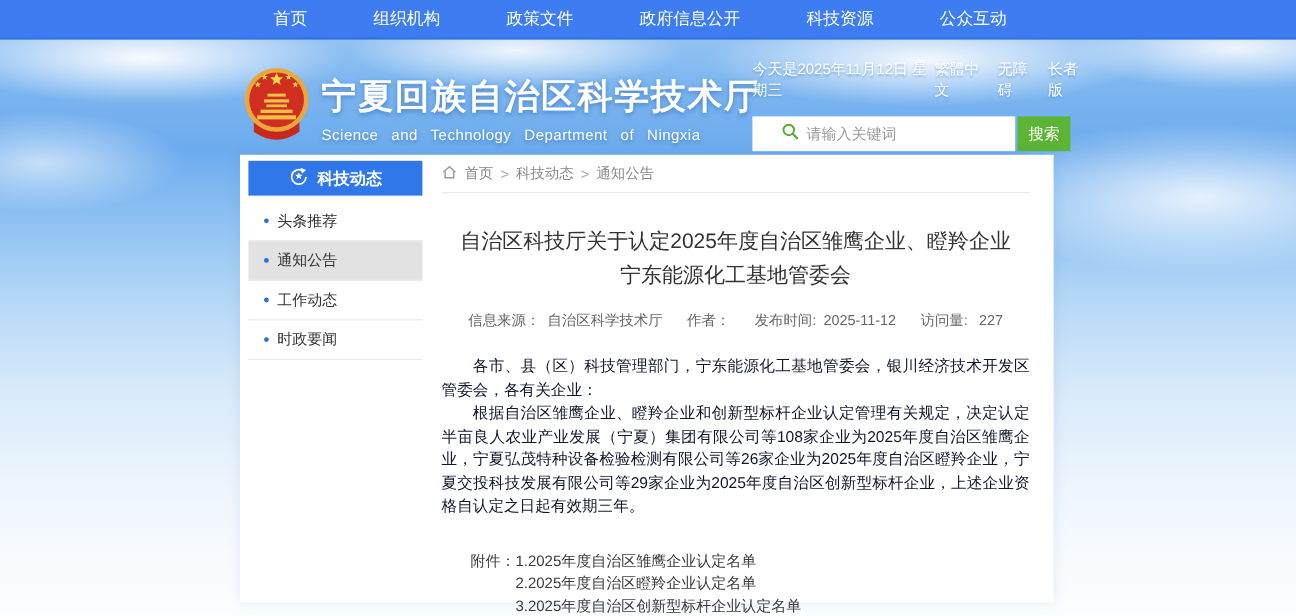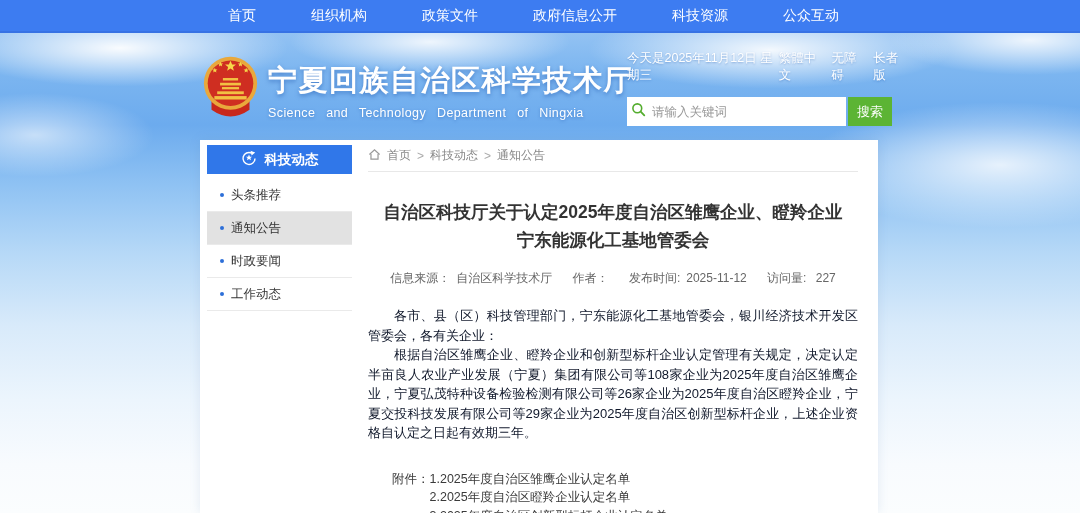--- a/index.html
+++ b/index.html
@@ -29,49 +29,49 @@
     text-shadow:0 2px 4px rgba(35,90,175,.55); line-height:1.1;font-family:Liberation Mono, monospace; }
   .brand-sub { margin-top:7px; font-size:12.5px; color:#fff; letter-spacing:.4px; word-spacing:7px;
     text-shadow:0 1px 3px rgba(35,90,175,.5); }
 
   .header-right { position:absolute; left:595px; top:4px; width:279px;margin-left:32px; }
   .date-row { display:flex; justify-content:space-between; color:#fff; font-size:12.5px;
     text-shadow:0 1px 2px rgba(35,90,175,.4); }
   .quick-links { display:flex; gap:9px; }
   .quick-links span { cursor:pointer; }
   .search-row { margin-top:13px; display:flex; height:29px; }
-  .search-box { width:219px; background:#fff; display:flex; align-items:center; padding:0 4px; gap:6px; }
+  .search-box { width:219px; background:#fff; display:flex; align-items:center; padding:0 24px; gap:6px; }
   .search-box input { border:0; outline:0; width:100%; font-size:12.5px; color:#333;
     font-family:"Liberation Sans","DejaVu Sans",sans-serif; }
   .search-box input::placeholder { color:#999; }
   .search-btn { width:44px; margin-left:2px; background:#5cb434; color:#fff; border:0;
     font-size:13px; cursor:pointer; font-family:"Liberation Sans","DejaVu Sans",sans-serif; }
 
   
-  .content-panel { position:absolute; left:200px; top:140px; width:678px; height:373px;
+  .content-panel { position:absolute; left:200px; top:129px; width:678px; height:373px;
     background:#fff; display:flex; box-shadow:0 0 10px rgba(90,130,180,.15); z-index:3; }
 
   
   .sidebar { width:145px; margin:5px 0 0 7px; flex:none; }
   .sidebar-header { height:29px; background:#3077e9; color:#fff; display:flex; align-items:center;
     justify-content:center; gap:8px; font-size:13.5px; font-weight:bold; cursor:pointer; }
   .sidebar ul { list-style:none; margin-top:5px; }
   .sidebar li { height:33px; display:flex; align-items:center; padding-left:13px; font-size:12.5px;
     color:#333; border-bottom:1px solid #eaeaea; cursor:pointer; }
   .sidebar li .bullet { width:4px; height:4px; background:#2d6fd8; border-radius:50%;
     margin-right:7px; flex:none; }
   .sidebar li.selected { background:#e2e2e2; }
 
   
   .main { flex:1; margin:0 20px 0 16px; }
   .breadcrumb { height:32px; display:flex; align-items:center; gap:6px; font-size:12px;
     color:#888; border-bottom:1px solid #e8e8e8; }
   .breadcrumb .crumb { cursor:pointer; }
   .breadcrumb .sep { color:#aaa; }
-  .article-title { margin-top:26px; text-align:center; font-size:17.5px; font-weight:bold;
+  .article-title { margin-top:26px; text-align:center; font-size:17.5px; font-weight:normal;
     color:#333; line-height:28px; }
   .meta { margin-top:16px; text-align:center; font-size:12px; color:#666; }
   .meta span { margin:0 3px; }
   .meta .gap { margin-right:8px; }
   .article-body { margin-top:19px; font-size:13px; color:#0f172a; line-height:19.5px; text-align:justify; }
   .article-body p { text-indent:2em; }
   .attachments { margin-top:27px; padding-left:24px; display:flex; font-size:12.5px; color:#3a3a3a; }
   .att-label { white-space:nowrap; line-height:18.5px; }
   .att-items div { line-height:18.5px; cursor:pointer; }
 </style>
@@ -158,25 +158,25 @@
         <li>
           <span class="bullet"></span>
           <span>头条推荐</span>
         </li>
         <li class="selected">
           <span class="bullet"></span>
           <span>通知公告</span>
         </li>
         <li>
           <span class="bullet"></span>
+          <span>工作动态</span>
+        </li>
+        <li>
+          <span class="bullet"></span>
           <span>时政要闻</span>
-        </li>
-        <li>
-          <span class="bullet"></span>
-          <span>工作动态</span>
         </li>
       </ul>
     </aside>
 
     <main class="main">
       <div class="breadcrumb">
         <span>
           <svg width="13" height="13" viewBox="0 0 14 14">
             <path d="M1.5,7 L7,2 L12.5,7" fill="none" stroke="#999" stroke-width="1.3"></path>
             <path d="M3.2,6.4 V12 H10.8 V6.4" fill="none" stroke="#999" stroke-width="1.3"></path>

